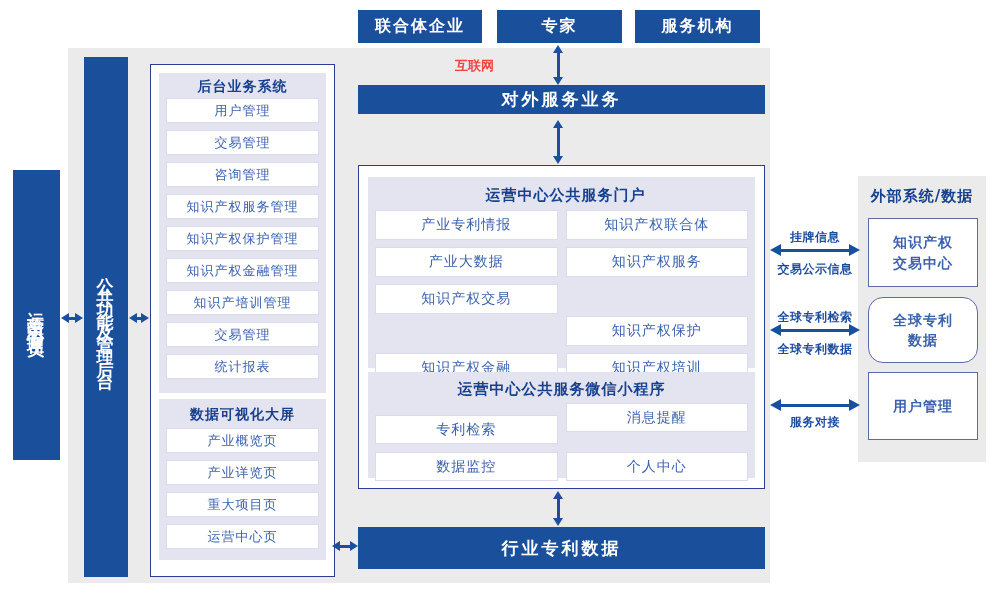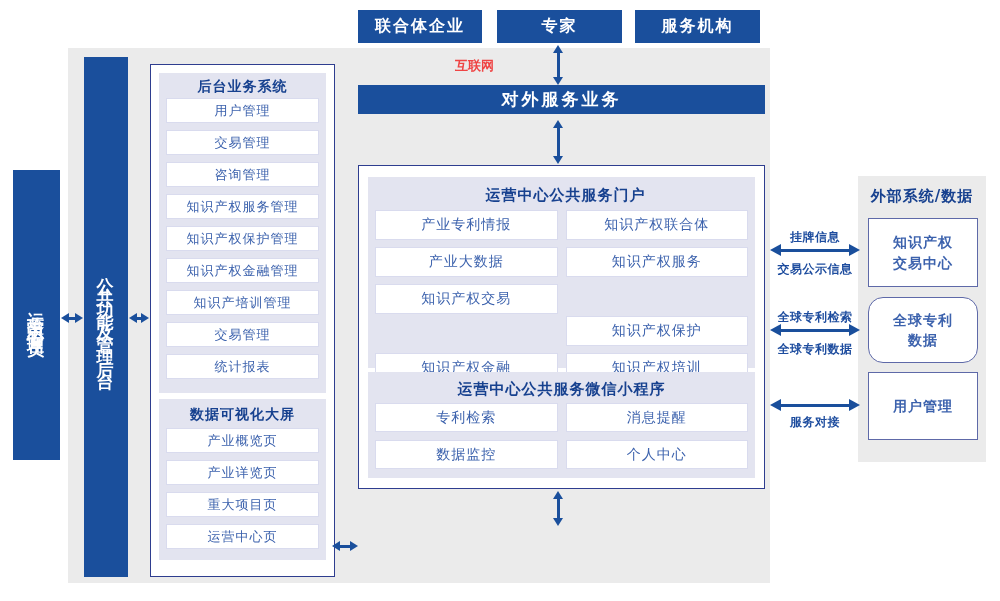--- a/index.html
+++ b/index.html
@@ -131,39 +131,42 @@
       <div class="item" style="height:30px;font-size:14px;">知识产权交易</div>
       <div class="item" style="height:30px;font-size:14px;margin-top:32px;">知识产权保护</div>
       <div class="item" style="height:30px;font-size:14px;">知识产权金融</div>
       <div class="item" style="height:30px;font-size:14px;">知识产权培训</div>
     </div>
   </div>
 
   <div class="abs panel" style="left:368px;top:372px;width:387px;height:106px;">
     <div class="panel-title" style="height:31px;line-height:34px;font-size:15px;">运营中心公共服务微信小程序</div>
     <div class="grid2" style="column-gap:8px;row-gap:8px;padding:0 7px;">
-      <div class="item" style="height:29px;font-size:14px;">专利检索</div>
+      <div class="item" style="height:29px;font-size:14px;margin-top:12px;">专利检索</div>
       <div class="item" style="height:29px;font-size:14px;">消息提醒</div>
       <div class="item" style="height:29px;font-size:14px;">数据监控</div>
       <div class="item" style="height:29px;font-size:14px;">个人中心</div>
     </div>
   </div>
 
   <div class="abs varrow" style="left:552px;top:491px;width:12px;height:35px;">
     <span class="head-t"></span>
     <span class="shaft"></span>
     <span class="head-b"></span>
   </div>
 
   <div class="abs harrow" style="left:332px;top:540px;width:26px;height:12px;">
     <span class="head-l"></span>
     <span class="shaft"></span>
     <span class="head-r"></span>
   </div>
 
+  <div class="abs bluebox bigbar" style="left:358px;top:527px;width:407px;height:42px;">
+    <span>行业专利数据</span>
+  </div>
 
   <div class="abs panel-title" style="left:858px;top:187px;width:128px;font-size:15px;">外部系统/数据</div>
 
   <div class="abs rbox" style="left:868px;top:218px;width:110px;height:69px;">
     <span>知识产权</span>
     <span>交易中心</span>
   </div>
   <div class="abs rbox" style="left:868px;top:297px;width:110px;height:66px;border-radius:15px;">
     <span>全球专利</span>
     <span>数据</span>

